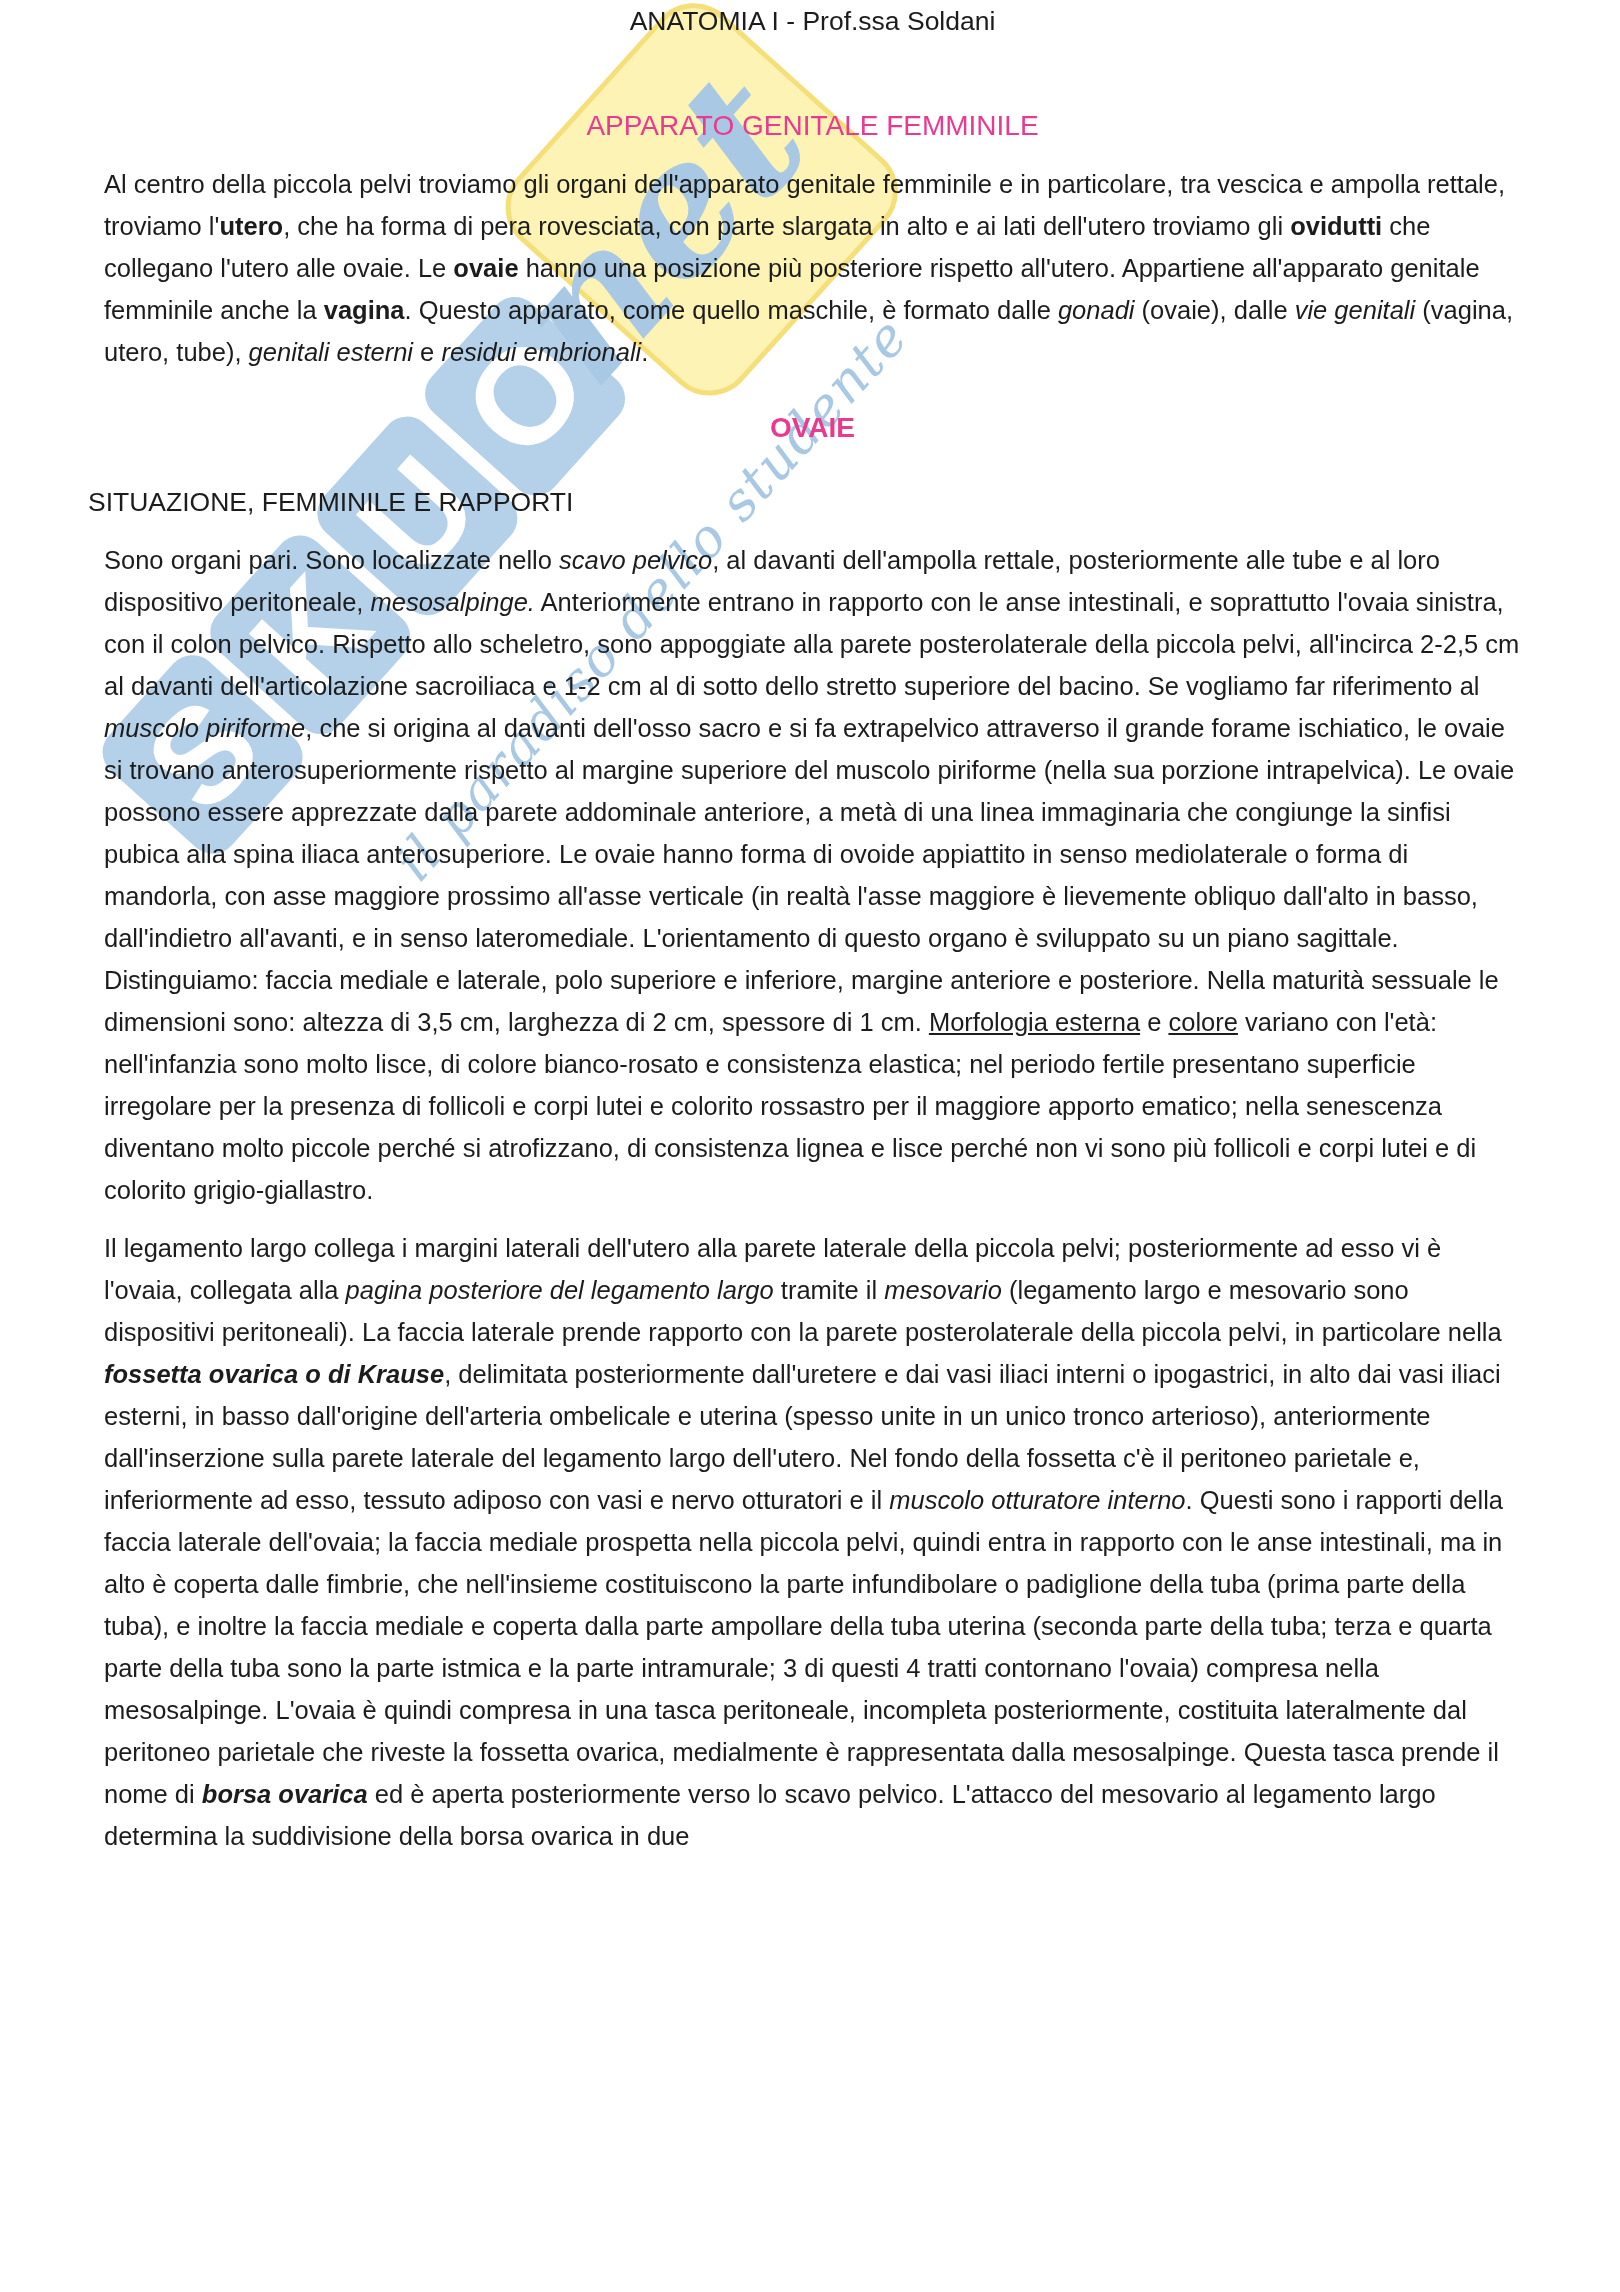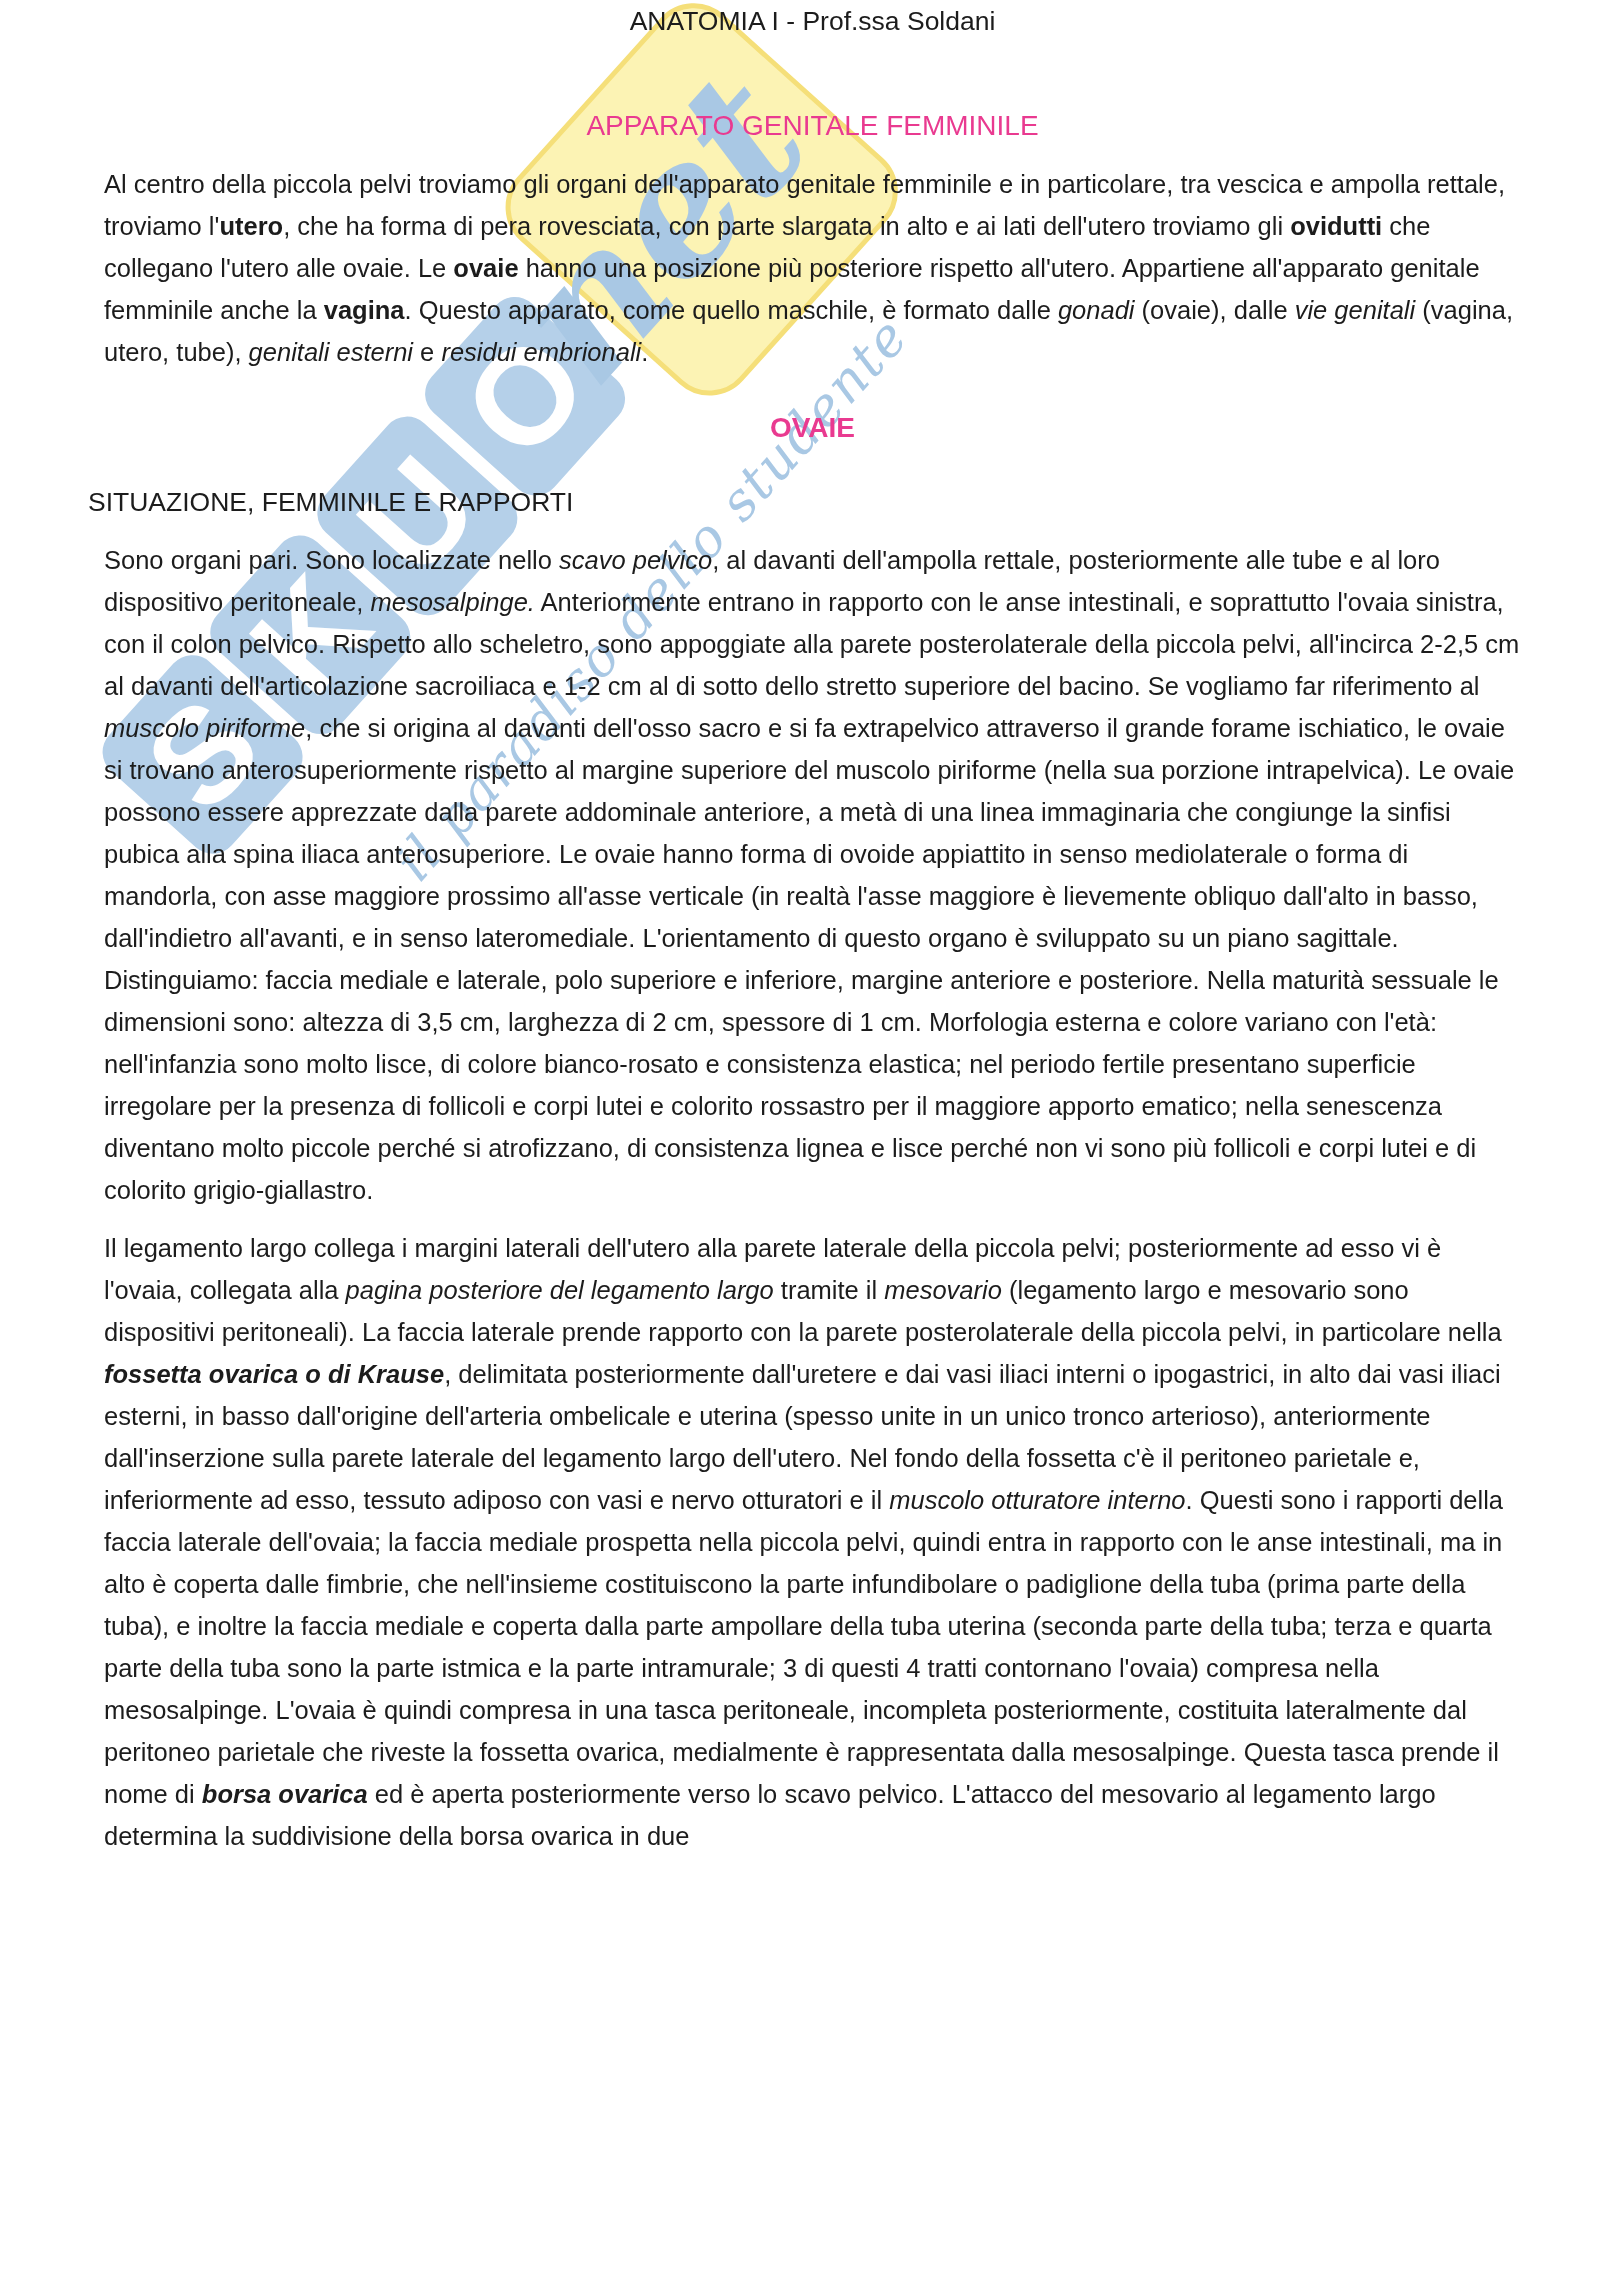--- a/index.html
+++ b/index.html
@@ -87,21 +87,21 @@
     font-weight:bold;color:var(--pink);
   }
   .subheading{
     font-size:26.5px;line-height:42px;
     font-weight:normal;
   }
   p.body{margin:16px;}
   
   .rb{font-weight:bold;}
   .ri{font-style:italic;}
-  .ru{}
+  .ru{text-decoration:underline;}
 </style>
 </head>
 <body>
 
 <div class="watermark">
   <div class="wm-logo">
     <div class="wm-tiles" style="display:flex;gap:13.7px;align-items:center;">
         <div class="wm-tile">S</div>
         <div class="wm-tile">K</div>
         <div class="wm-tile">U</div>

